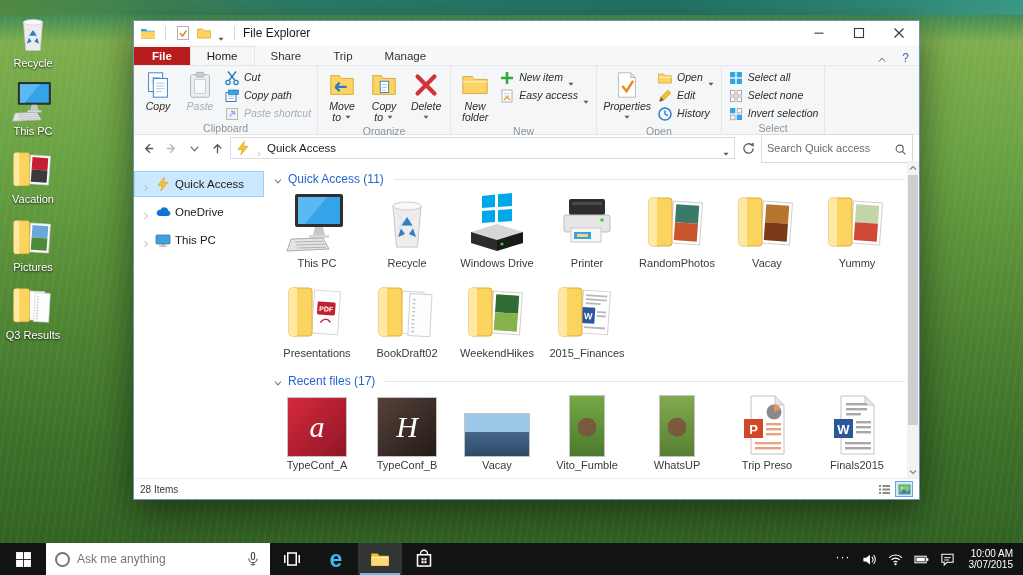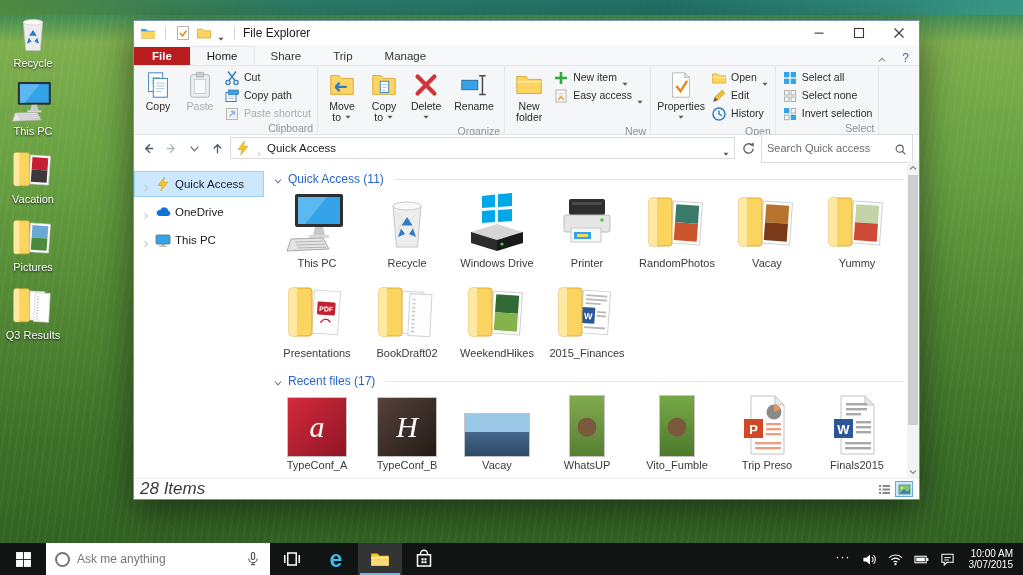--- a/index.html
+++ b/index.html
@@ -38,22 +38,22 @@
   .tab { padding:3px 16px 3px; font-size:11.5px; color:#333; }
   .tab-file { background:#b91c1c; color:#fff; padding:3px 18px; font-weight:bold; }
   .tab-active { background:#f5f6f7; border:1px solid #e4e6e8; border-bottom:none; color:#1a1a1a; }
   .tabstrip .right { margin-left:auto; display:flex; gap:14px; padding-right:10px; align-items:center; }
   .tabstrip .right .gi { width:12px; height:12px; } .tabstrip .right .gi svg{width:100%;height:100%;}
   .help-q { color:#41649e; font-size:12px; }
 
   .ribbon { height:69px; background:#f5f6f7; display:flex; flex:0 0 auto; border-bottom:1px solid #e4e6e8; }
   .rgroup { display:flex; flex-direction:column; border-right:1px solid #e4e6e8; padding:2px 4px 0; }
   .rbody { flex:1; display:flex; align-items:flex-start; gap:2px; }
-  .rglabel { height:15px; text-align:right; font-size:10.5px; color:#8a949c; }
-  .rbtn { display:flex; flex-direction:column; align-items:center; padding:2px 3px; border-radius:2px; }
+  .rglabel { height:15px; text-align:center; font-size:10.5px; color:#8a949c; }
+  .rbtn { display:flex; flex-direction:column; align-items:center; padding:2px 3px; border-radius:2px;font-style:italic; }
   .rbtn.big { width:40px; }
   .rbtn.big.wide { width:52px; }
   .ric32 { width:30px; height:30px; } .ric32 svg { width:100%; height:100%; }
   .ric16 { width:16px; height:16px; flex:0 0 auto; } .ric16 svg { width:100%; height:100%; }
   .ric8 { width:8px; height:8px; display:inline-block; } .ric8 svg { width:8px; height:8px; }
   .rlabel { font-size:10.5px; color:#2b2b2b; text-align:center; line-height:11px; margin-top:1px; }
   .rsmallcol { display:flex; flex-direction:column; gap:1px; padding-top:1px; }
   .rbtn.small { flex-direction:row; gap:4px; align-items:center; padding:0 2px; height:17px; }
   .rbtn.small .rlabel { margin-top:0; }
   .disabled .rlabel { color:#a8aeb4; }
@@ -93,21 +93,21 @@
   .thumb.sq { width:60px; height:60px; font-size:30px; }
   .thumb.wd { width:70px; height:44px; }
   .thumb.tl { width:36px; height:62px; }
 
   .vscroll { position:absolute; right:0; top:0; bottom:0; width:12px; background:#f2f3f4; display:flex; flex-direction:column; }
   .varrow { height:13px; display:flex; align-items:center; justify-content:center; }
   .varrow svg { width:8px; height:8px; }
   .vthumb { margin:1px; width:10px; height:250px; background:#cdced0; }
 
   .statusbar { height:21px; border-top:1px solid #ececec; display:flex; align-items:center; padding:0 6px; flex:0 0 auto; }
-  .statusbar .cnt { font-size:17px; color:#3a3a3a;font-style:italic; }
+  .statusbar .cnt { font-size:10px; color:#3a3a3a; }
   .viewtoggles { margin-left:auto; display:flex; gap:2px; }
   .vt { width:18px; height:16px; display:flex; align-items:center; justify-content:center; border:1px solid transparent; }
   .vt svg { width:13px; height:13px; }
   .vt.active { background:#cde8ff; border-color:#66a7e8; }
 
   
   .taskbar { position:absolute; left:0; right:0; bottom:0; height:32px; background:#121413; display:flex; align-items:stretch; z-index:5; }
   .tbbtn { width:46px; display:flex; align-items:center; justify-content:center; }
   .tbbtn svg { width:17px; height:17px; }
   .tbsearch { width:224px; background:#fff; display:flex; align-items:center; gap:7px; padding:0 9px; }
@@ -340,27 +340,20 @@
                     <polygon points="1.5,2.8 6.5,2.8 4,5.8" fill="#5a5a5a"></polygon>
                   </svg></span></span>
           </div>
           <div class="rbtn big">
             <span class="ric32"><svg viewBox="0 0 32 32">
                   <path d="M7 7 L25 25 M25 7 L7 25" stroke="#d13438" stroke-width="4.5" stroke-linecap="round"></path>
                 </svg></span>
             <span class="rlabel"><span>Delete</span><br><span class="ric8"><svg viewBox="0 0 8 8">
                     <polygon points="1.5,2.8 6.5,2.8 4,5.8" fill="#5a5a5a"></polygon>
                   </svg></span></span>
-          </div>
-          <div class="rbtn big wide">
-            <span class="ric32"><svg viewBox="0 0 32 32">
-                  <rect x="3" y="11" width="17" height="10" fill="#35a3e8" stroke="#2a6a9a"></rect>
-                  <path d="M25 6 v20 M21.5 6 h7 M21.5 26 h7" stroke="#4a4a4a" stroke-width="1.6" fill="none"></path>
-                </svg></span>
-            <span class="rlabel">Rename</span>
           </div>
         </div>
         <div class="rglabel">Organize</div>
       </div>
 
       <div class="rgroup">
         <div class="rbody">
           <div class="rbtn big">
             <span class="ric32"><svg viewBox="0 0 32 32">
                   <path d="M3 7 h10 l2.5 3 h13.5 v15 H3 z" fill="#fcd462" stroke="#d8a93a"></path>
@@ -780,29 +773,29 @@
               <div class="tlbl">TypeConf_B</div>
             </div>
             <div class="tile">
               <div class="tico">
                 <div class="thumb wd" style="background:linear-gradient(180deg,#9cc8e8 0%,#9cc8e8 42%,#46678a 43%,#2e4a66 100%)"></div>
               </div>
               <div class="tlbl">Vacay</div>
             </div>
             <div class="tile">
               <div class="tico">
+                <div class="thumb tl" style="background:radial-gradient(circle at 50% 52%, #7a5a3c 0 26%, rgba(0,0,0,0) 27%),linear-gradient(180deg,#76a845,#4c7a2e)"></div>
+              </div>
+              <div class="tlbl">Vito_Fumble</div>
+            </div>
+            <div class="tile">
+              <div class="tico">
                 <div class="thumb tl" style="background:radial-gradient(circle at 50% 52%, #7a5a3c 0 26%, rgba(0,0,0,0) 27%),linear-gradient(180deg,#81aa4f,#567f33)"></div>
               </div>
               <div class="tlbl">WhatsUP</div>
-            </div>
-            <div class="tile">
-              <div class="tico">
-                <div class="thumb tl" style="background:radial-gradient(circle at 50% 52%, #7a5a3c 0 26%, rgba(0,0,0,0) 27%),linear-gradient(180deg,#76a845,#4c7a2e)"></div>
-              </div>
-              <div class="tlbl">Vito_Fumble</div>
             </div>
             <div class="tile">
               <div class="tico">
                 <svg viewBox="0 0 64 64">
                   <path d="M16 3 h24 l9 9 v49 H16 z" fill="#fff" stroke="#c4c4c4"></path>
                   <path d="M40 3 l9 9 h-9 z" fill="#e8e8e8" stroke="#c4c4c4"></path>
                   <circle cx="39" cy="19" r="7.5" fill="#8a8a8a"></circle>
                   <path d="M39 19 V11.5 A7.5 7.5 0 0 1 45.8 16 Z" fill="#e8955a"></path>
                   <rect x="9" y="26" width="19" height="19" fill="#d24726"></rect>
                   <text x="18.5" y="40.5" font-size="13" font-weight="bold" fill="#fff" text-anchor="middle" font-family="Liberation Sans, sans-serif">P</text>

